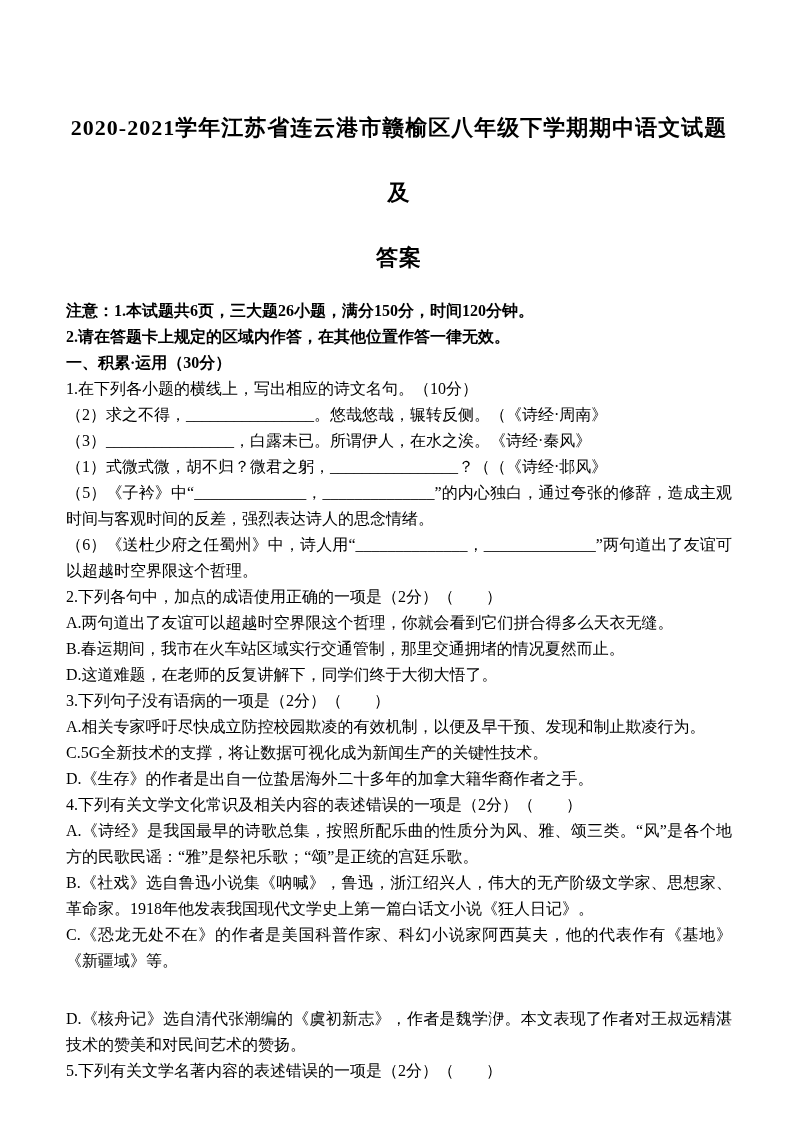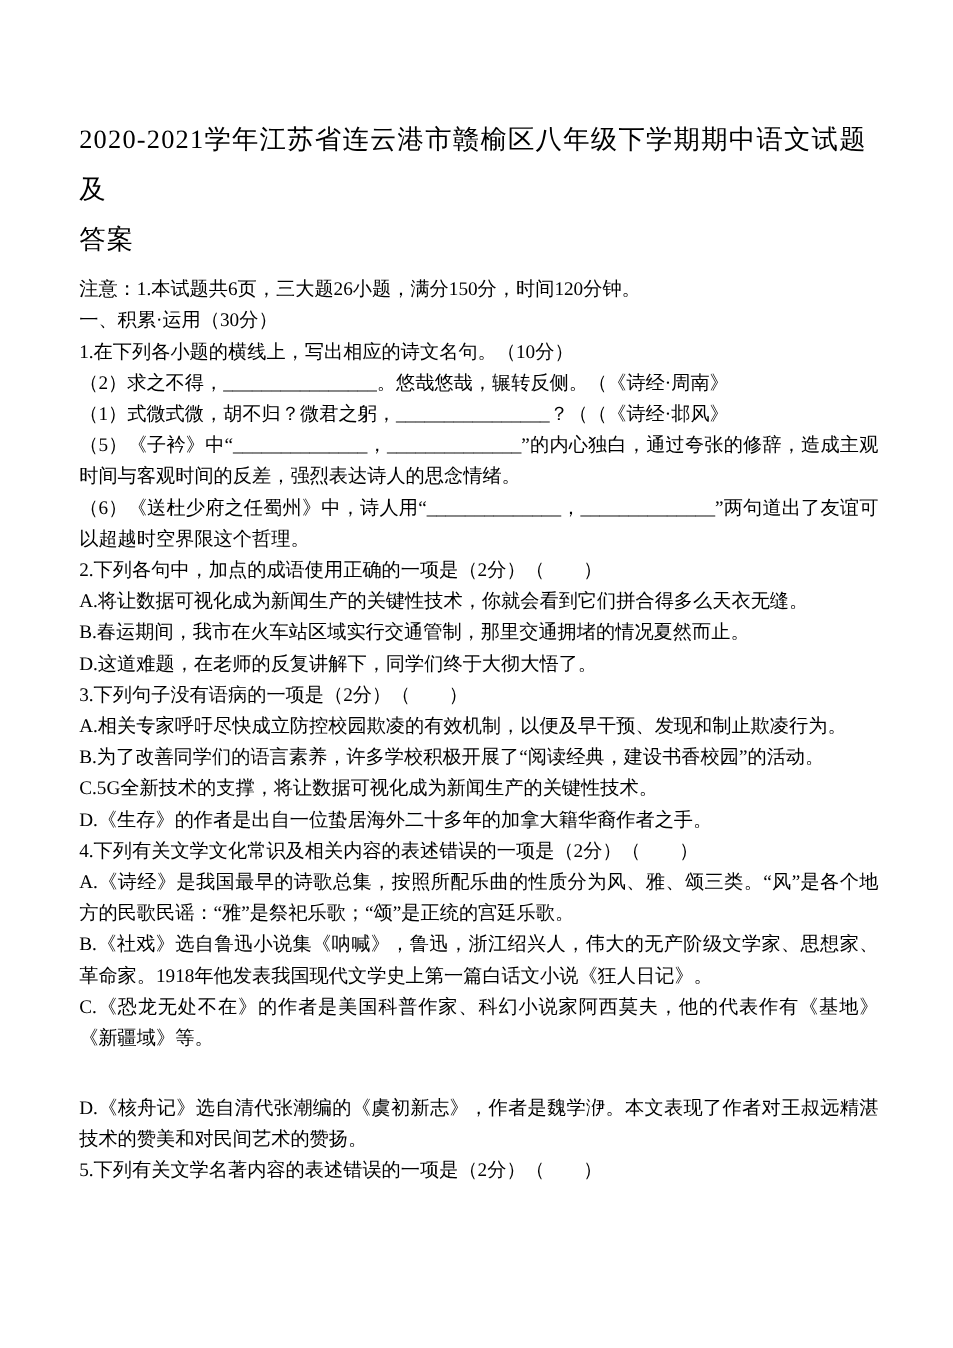--- a/index.html
+++ b/index.html
@@ -11,62 +11,64 @@
     margin: 0 auto;
     background: #ffffff;
     color: #000000;
     font-family: "Liberation Serif", "DejaVu Serif", serif;
     font-size: 16px;
     line-height: 26px;
     padding: 95px 62px 40px 66px;
     overflow: hidden;
   }
   .title {
-    font-weight: normal;
+    text-align: center;
+    font-weight: bold;
     font-size: 22px;
-    line-height: 42px;
+    line-height: 65px;
     margin-bottom: 8px;
     letter-spacing: 1px;
   }
   .title-line { display: block; }
-  .bold { font-weight: normal; }
+  .bold { font-weight: bold; }
   .page p {
     text-align: justify;
     word-break: break-all;
   }
   .gap-above { margin-top: 32px; }
 </style>
 </head>
 <body>
 
 <div class="page">
 
   <div class="title">
     <span class="title-line">2020-2021学年江苏省连云港市赣榆区八年级下学期期中语文试题及</span>
     <span class="title-line">答案</span>
   </div>
 
   <p class="bold">注意：1.本试题共6页，三大题26小题，满分150分，时间120分钟。</p>
+  <p class="bold">2.请在答题卡上规定的区域内作答，在其他位置作答一律无效。</p>
 
   <p class="bold">一、积累·运用（30分）</p>
 
   <p>1.在下列各小题的横线上，写出相应的诗文名句。（10分）</p>
   <p>（2）求之不得，________________。悠哉悠哉，辗转反侧。（《诗经·周南》</p>
+  <p>（3）________________，白露未已。所谓伊人，在水之涘。《诗经·秦风》</p>
   <p>（1）式微式微，胡不归？微君之躬，________________？（（《诗经·邶风》</p>
   <p>（5）《子衿》中“______________，______________”的内心独白，通过夸张的修辞，造成主观时间与客观时间的反差，强烈表达诗人的思念情绪。</p>
   <p>（6）《送杜少府之任蜀州》中，诗人用“______________，______________”两句道出了友谊可以超越时空界限这个哲理。</p>
 
   <p>2.下列各句中，加点的成语使用正确的一项是（2分）（　　）</p>
-  <p>A.将让数据可视化成为新闻生产的关键性技术，你就会看到它们拼合得多么天衣无缝。</p>
+  <p>A.两句道出了友谊可以超越时空界限这个哲理，你就会看到它们拼合得多么天衣无缝。</p>
   <p>B.春运期间，我市在火车站区域实行交通管制，那里交通拥堵的情况夏然而止。</p>
   <p>D.这道难题，在老师的反复讲解下，同学们终于大彻大悟了。</p>
 
   <p>3.下列句子没有语病的一项是（2分）（　　）</p>
   <p>A.相关专家呼吁尽快成立防控校园欺凌的有效机制，以便及早干预、发现和制止欺凌行为。</p>
-  <p>B.为了改善同学们的语言素养，许多学校积极开展了“阅读经典，建设书香校园”的活动。</p>
   <p>C.5G全新技术的支撑，将让数据可视化成为新闻生产的关键性技术。</p>
   <p>D.《生存》的作者是出自一位蛰居海外二十多年的加拿大籍华裔作者之手。</p>
 
   <p>4.下列有关文学文化常识及相关内容的表述错误的一项是（2分）（　　）</p>
   <p>A.《诗经》是我国最早的诗歌总集，按照所配乐曲的性质分为风、雅、颂三类。“风”是各个地方的民歌民谣：“雅”是祭祀乐歌；“颂”是正统的宫廷乐歌。</p>
   <p>B.《社戏》选自鲁迅小说集《呐喊》，鲁迅，浙江绍兴人，伟大的无产阶级文学家、思想家、革命家。1918年他发表我国现代文学史上第一篇白话文小说《狂人日记》。</p>
   <p>C.《恐龙无处不在》的作者是美国科普作家、科幻小说家阿西莫夫，他的代表作有《基地》《新疆域》等。</p>
   <p class="gap-above">D.《核舟记》选自清代张潮编的《虞初新志》，作者是魏学洢。本文表现了作者对王叔远精湛技术的赞美和对民间艺术的赞扬。</p>
 
   <p>5.下列有关文学名著内容的表述错误的一项是（2分）（　　）</p>

